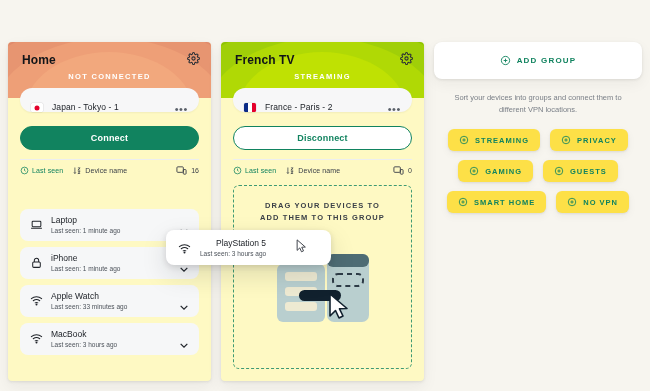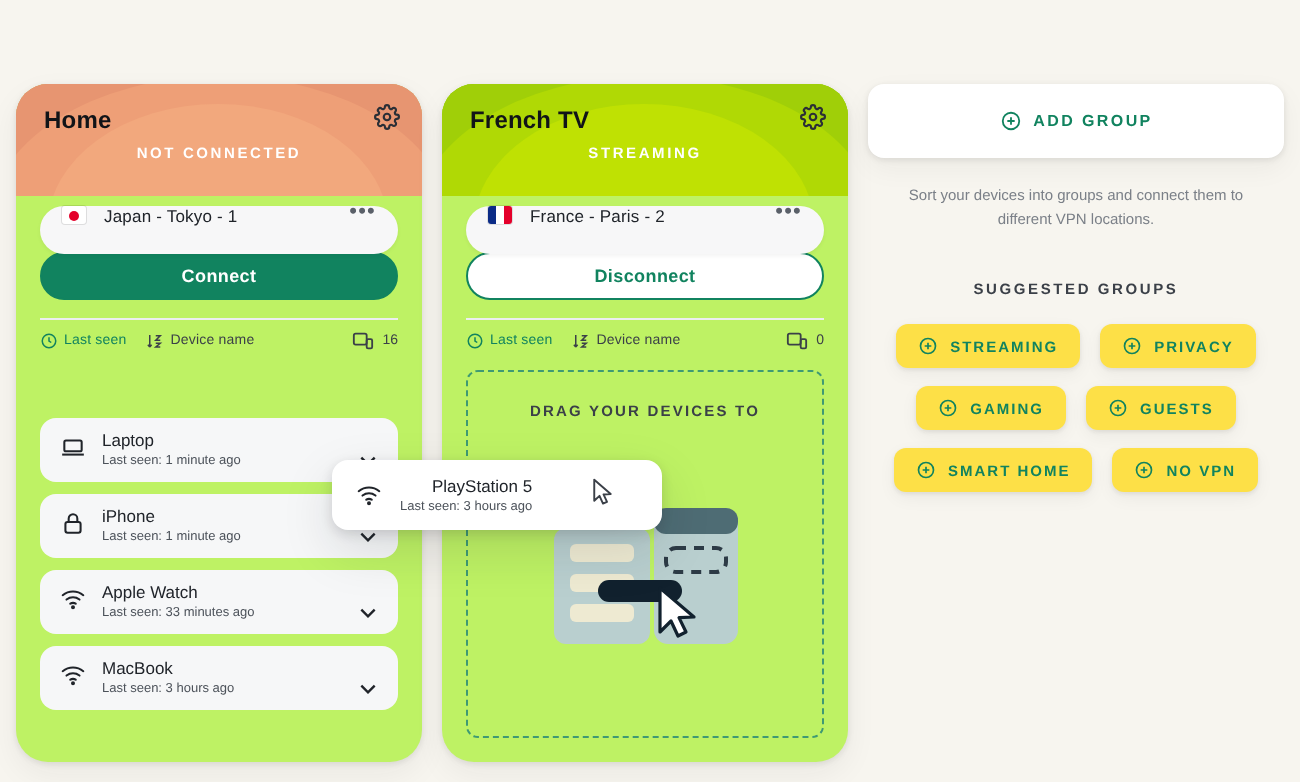--- a/index.html
+++ b/index.html
@@ -7,22 +7,22 @@
   body {
     background:#f7f5ef;
     font-family:"Liberation Sans", sans-serif;
     -webkit-font-smoothing:antialiased;
   }
   .stage { position:relative; width:650px; height:391px; }
 
   
   .card {
     position:absolute;
-    background:#bef264;
-    border-radius:16px;
+    background:#fef9c3;
+    border-radius:4px;
     box-shadow:0 1px 3px rgba(30,30,30,.10), 0 6px 16px rgba(30,30,30,.06);
     overflow:hidden;
   }
   #card-home  { left:8px;   top:42px; width:203px; height:339px; }
   #card-french{ left:221px; top:42px; width:203px; height:339px; }
 
   
   .card-head {
     position:relative;
     height:56px;
@@ -55,24 +55,23 @@
   .status-pill {
     position:absolute; left:0; right:0; top:30px; text-align:center;
     font-size:7.5px; font-weight:bold; letter-spacing:1.3px; color:#ffffff;
     z-index:4;
   }
 
   
   .loc-row {
     position:absolute; left:12px; right:12px; top:46px; height:24px;
     background:#f7f7f8; border-radius:12px;
-    display:flex; align-items:flex-start; z-index:6;
+    display:flex; align-items:flex-end; z-index:6;
     box-shadow:0 1px 2px rgba(0,0,0,.05);
     cursor:pointer;
-    margin-top:15px;
   }
   .flag {
     width:12px; height:9px; margin-left:11px; border-radius:1.5px;
     overflow:hidden; flex:0 0 auto; position:relative;
     box-shadow:0 0 0 .5px rgba(0,0,0,.10);
   }
   .flag-jp { background:#ffffff; }
   .flag-jp::after{ content:""; position:absolute; left:50%; top:50%;
      width:5px; height:5px; background:#e4002b; border-radius:50%;
      transform:translate(-50%,-50%); }
@@ -347,20 +346,21 @@
           <rect x="2" y="4" width="14" height="12" rx="2"></rect>
             <rect x="16" y="10" width="6" height="10" rx="1.5"></rect>
         </svg>
         <span class="tb-count-num">0</span>
       </div>
     </div>
 
     <div class="dropzone">
       <div class="dz-text">
         <div>DRAG YOUR DEVICES TO</div>
+        <div>ADD THEM TO THIS GROUP</div>
       </div>
       <div class="dz-art">
         <svg width="96" height="76" viewBox="0 0 96 76" fill="none">
           <rect x="2" y="14" width="48" height="58" rx="6" fill="#b9cfcf"></rect>
           <rect x="10" y="22" width="32" height="9" rx="3" fill="#eeead2"></rect>
           <rect x="10" y="37" width="32" height="9" rx="3" fill="#eeead2"></rect>
           <rect x="10" y="52" width="32" height="9" rx="3" fill="#eeead2"></rect>
           <rect x="52" y="4" width="42" height="68" rx="7" fill="#b9cfcf"></rect>
           <rect x="52" y="4" width="42" height="13" rx="6" fill="#4e6c74"></rect>
           <rect x="58" y="24" width="30" height="12" rx="5" fill="none" stroke="#2d3b46" stroke-width="2" stroke-dasharray="5 4"></rect>
@@ -394,21 +394,20 @@
     <div class="add-group">
       <svg width="11" height="11" viewBox="0 0 24 24" fill="none" stroke="#11835f" stroke-width="2">
         <circle cx="12" cy="12" r="9"></circle>
           <path d="M12 8v8M8 12h8"></path>
       </svg>
       <span class="add-group-lbl">ADD GROUP</span>
     </div>
 
     <div class="rc-desc">Sort your devices into groups and connect them to different VPN locations.</div>
 
-    <div class="rc-sub">SUGGESTED GROUPS</div>
 
     <div class="pills">
       <div class="pill-row">
         <div class="pill">
           <svg width="10" height="10" viewBox="0 0 24 24" fill="none" stroke="#11835f" stroke-width="2">
             <circle cx="12" cy="12" r="9"></circle>
               <path d="M12 8v8M8 12h8"></path>
           </svg>
           <span class="pill-lbl">STREAMING</span>
         </div>

